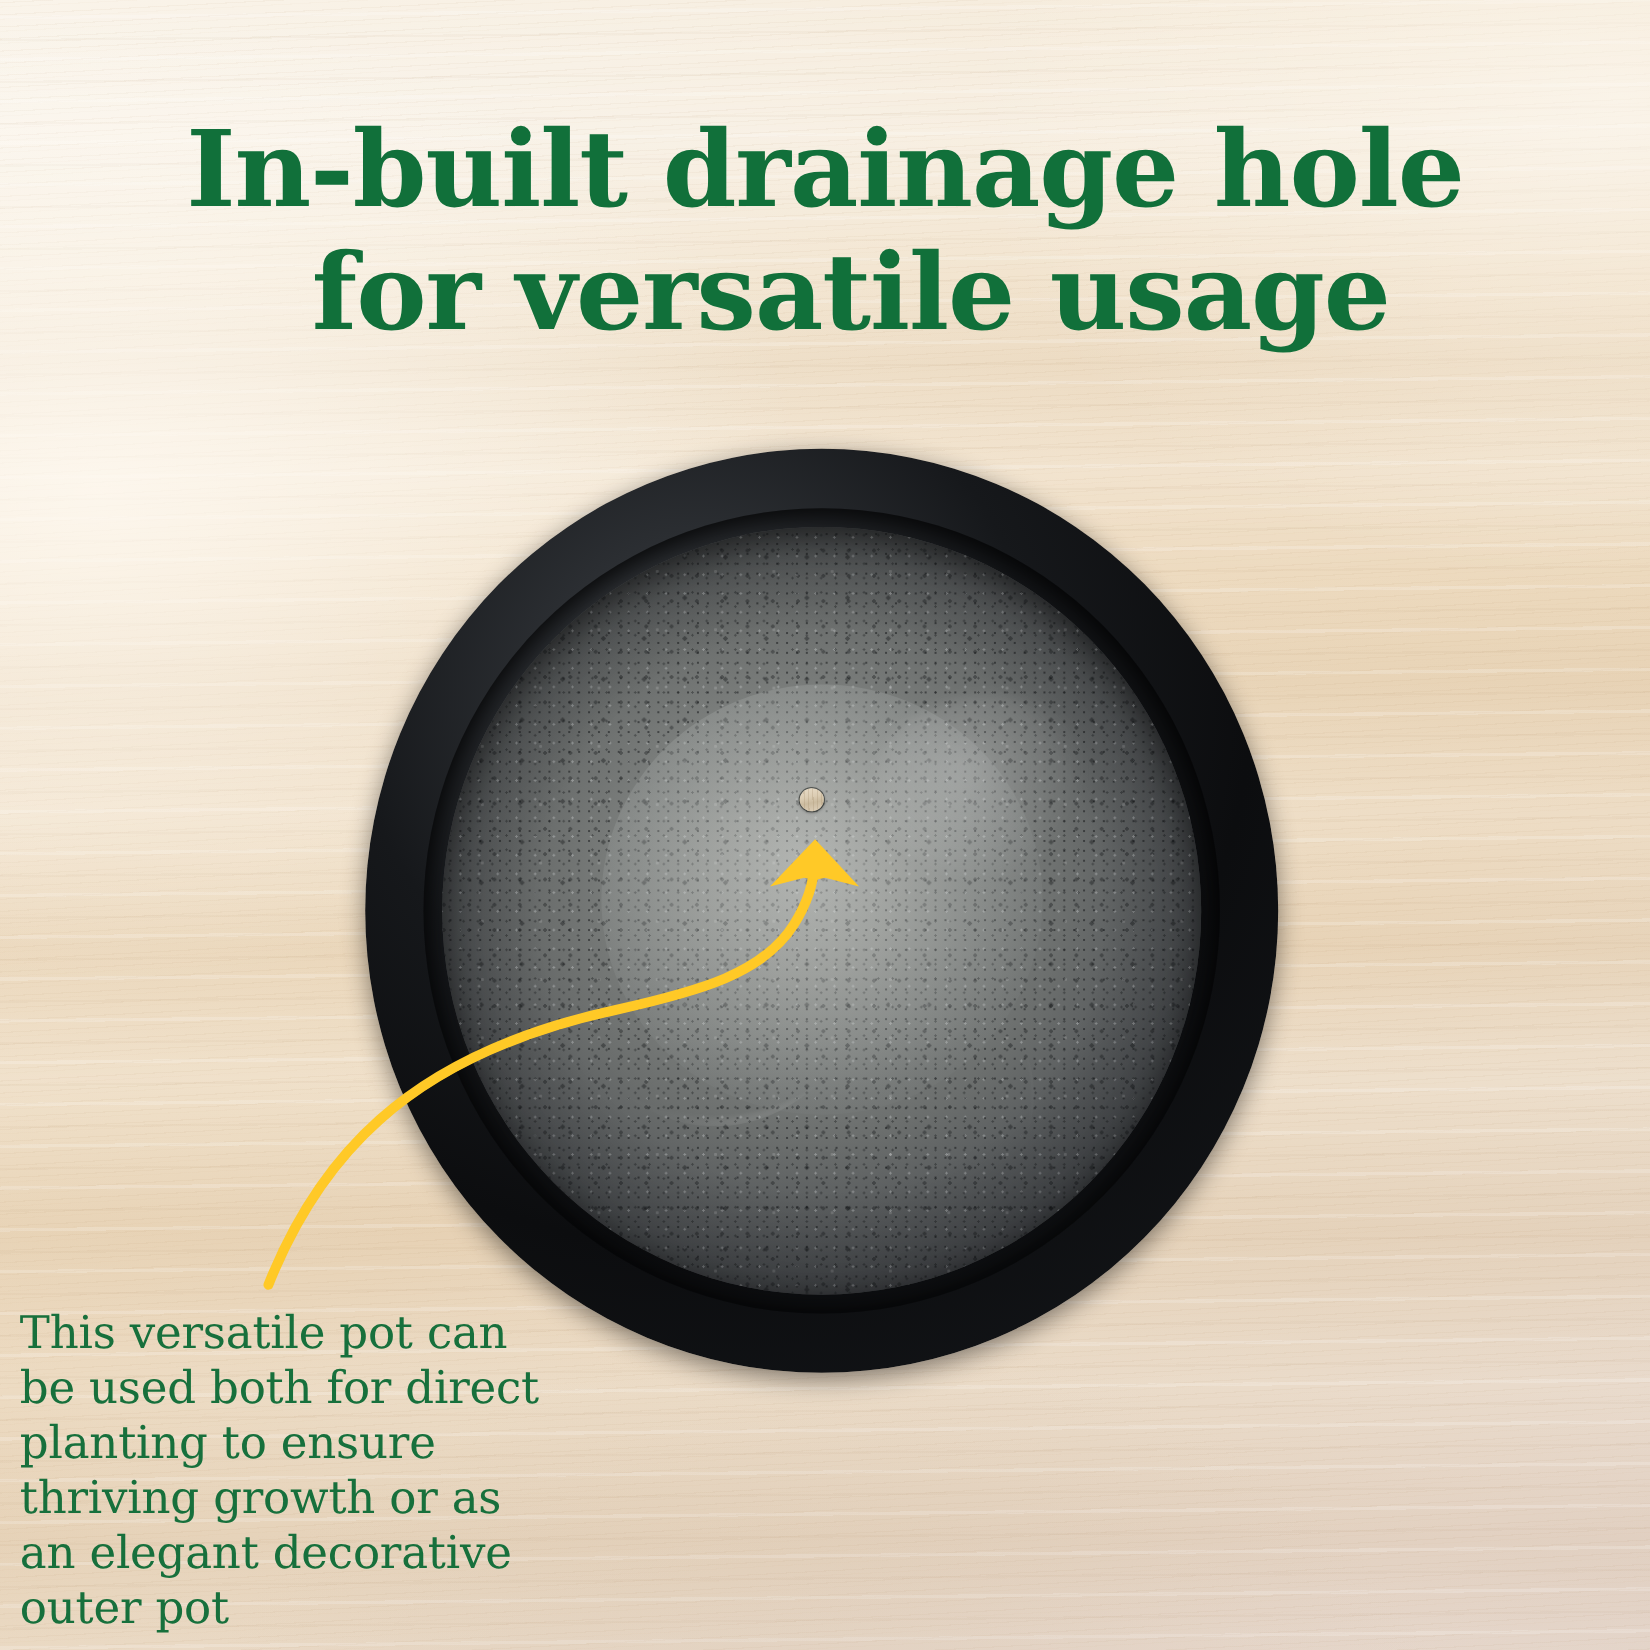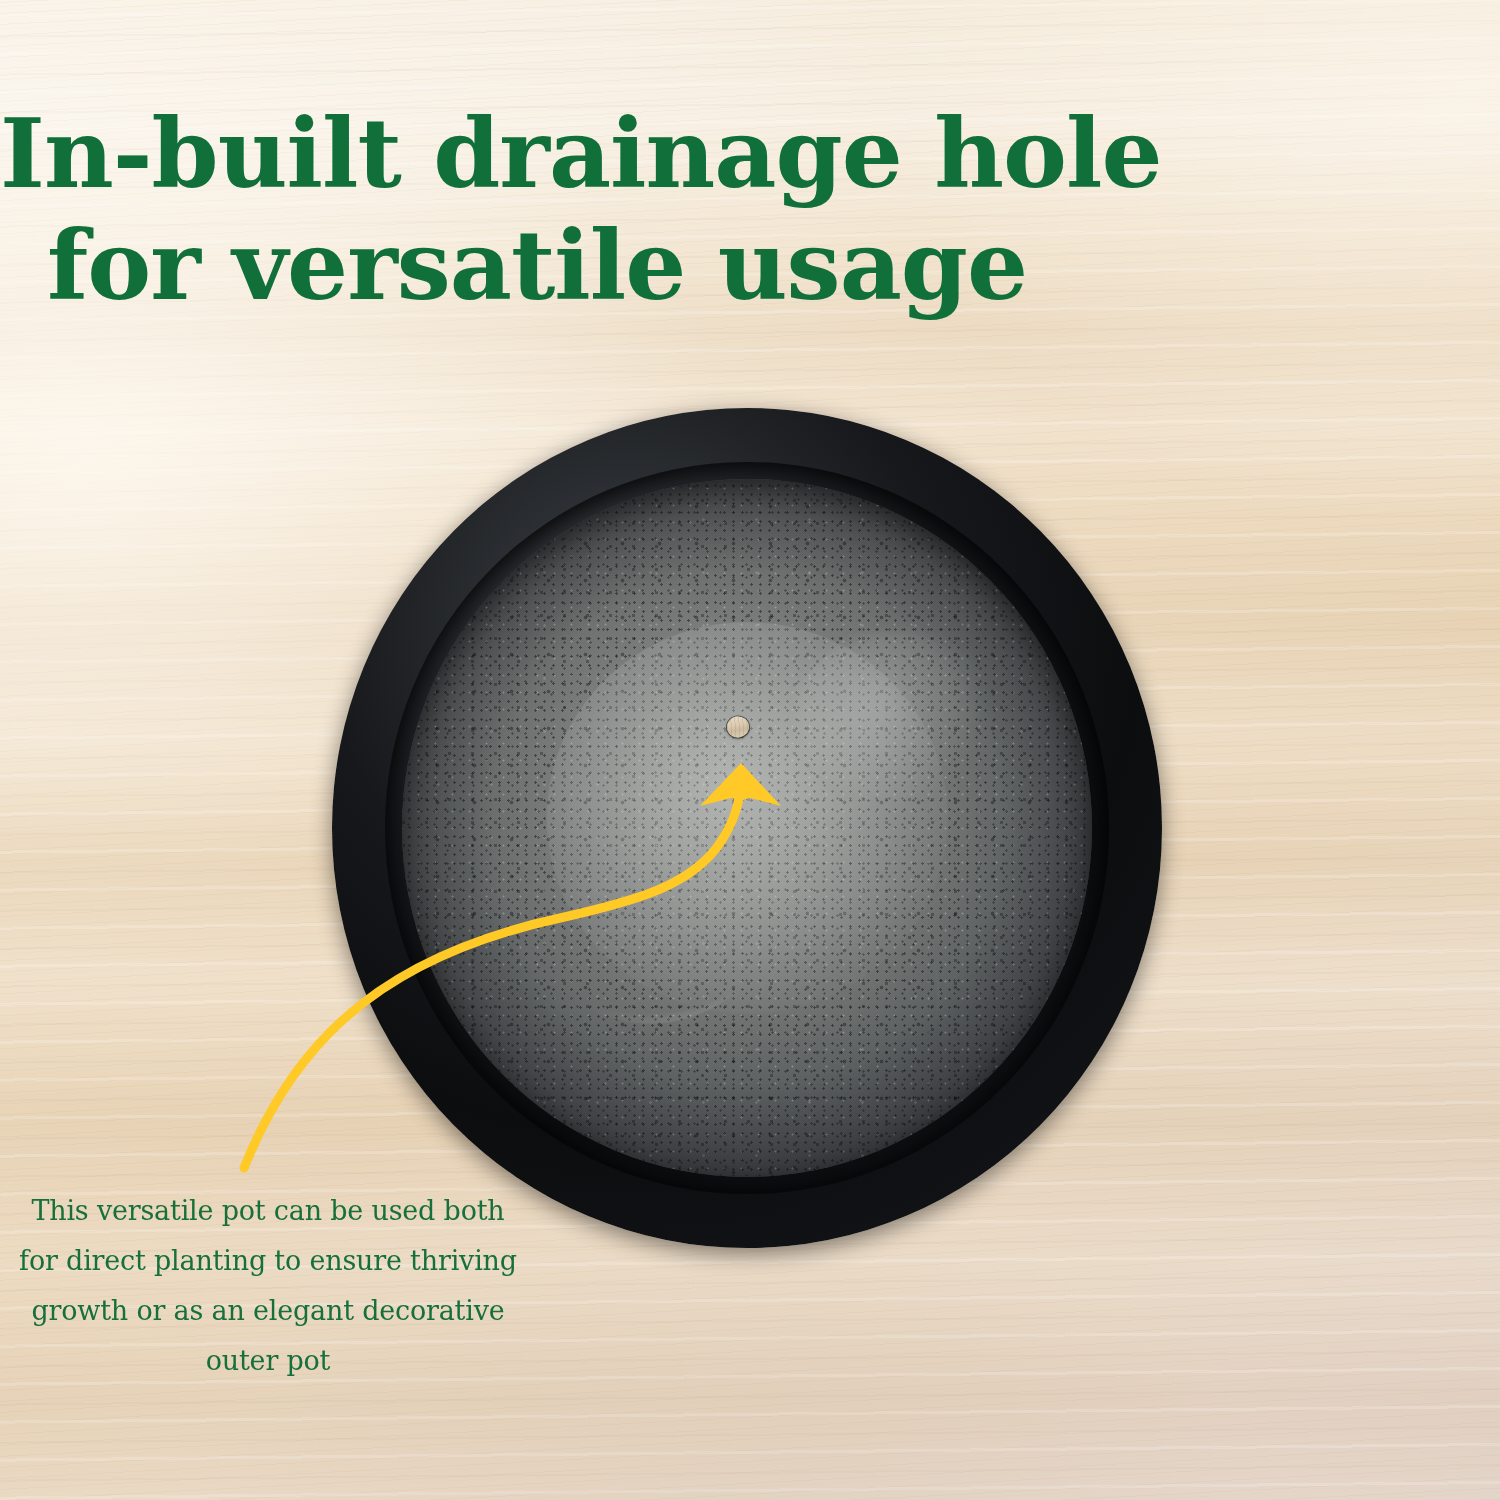--- a/index.html
+++ b/index.html
@@ -230,38 +230,37 @@
     content:"";position:absolute;inset:0;border-radius:50%;
     background:repeating-linear-gradient(92deg, rgba(150,126,92,.22) 0 1px, rgba(255,255,255,0) 1px 4px);
   }
 
   
   #arrow{position:absolute;left:0;top:0;width:1500px;height:1500px;pointer-events:none;}
 
   
   #headline{
     position:absolute;left:0;top:98px;width:1500px;
-    text-align:left;
+    text-align:center;
     color:#11703a;
     font-family:"DejaVu Serif","Liberation Serif",serif;
     font-weight:bold;
     font-size:96px;
     line-height:112px;
     letter-spacing:-1px;
   }
   #headline .l1{display:block;}
   #headline .l2{display:block;padding-left:47px;}
 
   #caption{
     position:absolute;left:18px;top:1186px;width:500px;
-    text-align:center;
     color:#17703c;
     font-family:"DejaVu Serif","Liberation Serif",serif;
     font-weight:normal;
-    font-size:27px;
+    font-size:41px;
     line-height:50px;
     letter-spacing:-0.2px;
   }
 </style>
 </head>
 <body>
 
 <div id="scene">
 
   <div class="wood-base"></div>

